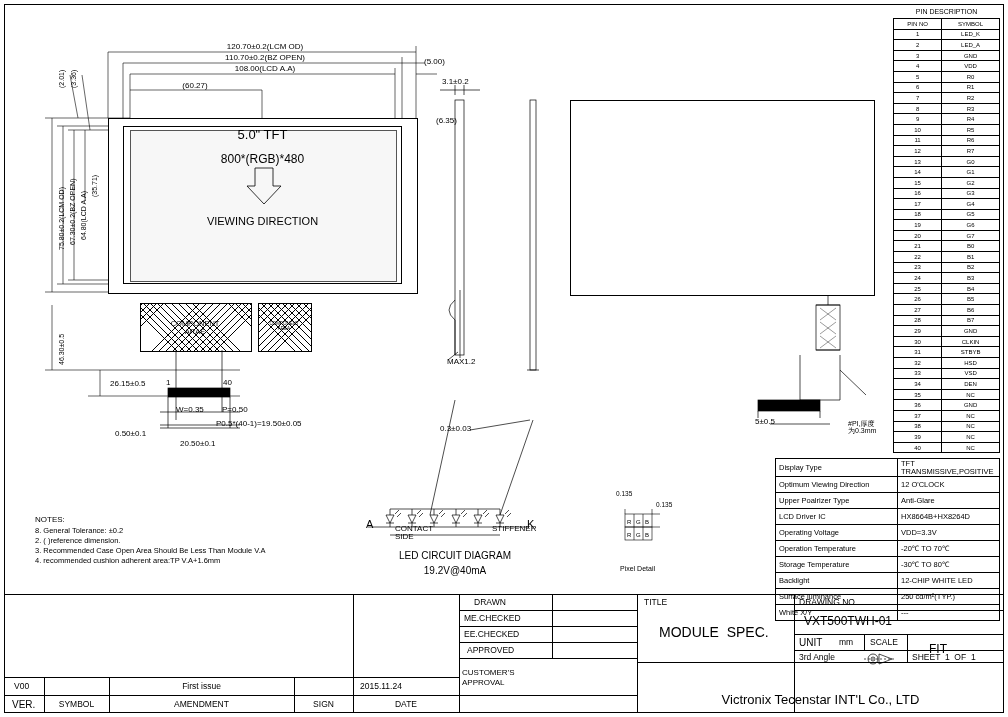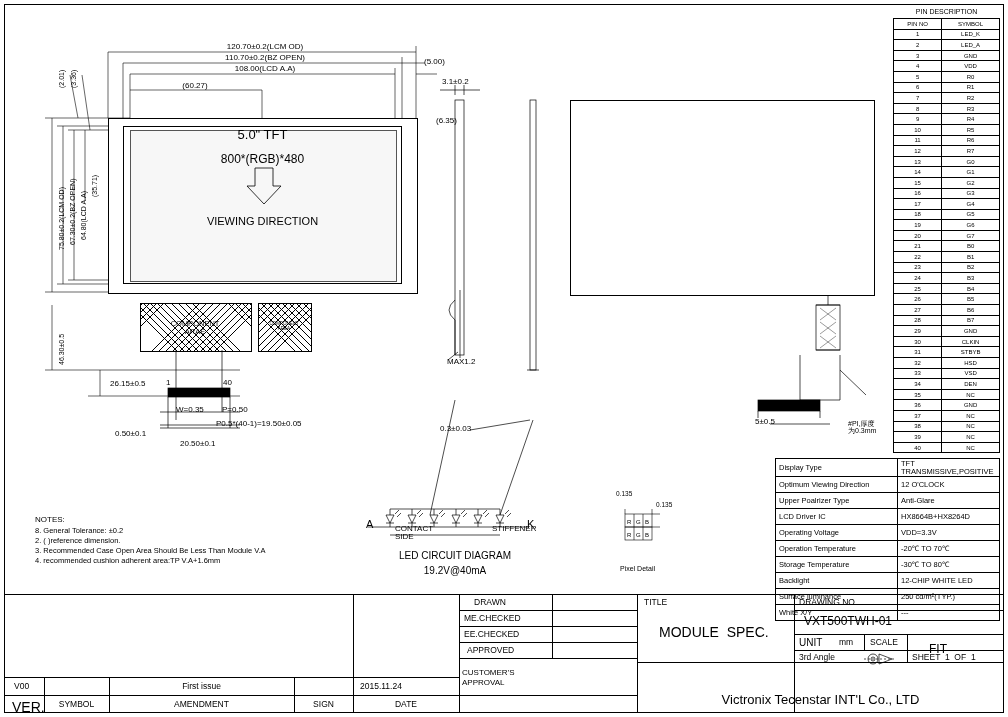--- a/index.html
+++ b/index.html
@@ -540,20 +540,20 @@
 
     <div class="ln hl" style="left:0;top:83px;width:455px;"></div>
     <div class="ln hl" style="left:0;top:101px;width:633px;"></div>
     <div class="ln vl" style="left:40px;top:83px;height:36px;"></div>
     <div class="ln vl" style="left:105px;top:83px;height:36px;"></div>
     <div class="ln vl" style="left:290px;top:83px;height:36px;"></div>
     <div class="ln vl" style="left:349px;top:83px;height:36px;"></div>
     <div class="tx" style="left:10px;top:88px;font-size:8.5px;">V00</div>
     <div class="tx c" style="left:105px;top:88px;width:185px;font-size:8.5px;">First issue</div>
     <div class="tx" style="left:356px;top:88px;font-size:8.5px;">2015.11.24</div>
-    <div class="tx" style="left:8px;top:106px;font-size:14px;">VER.</div>
+    <div class="tx" style="left:8px;top:106px;font-size:10px;">VER.</div>
     <div class="tx c" style="left:40px;top:106px;width:65px;font-size:8.5px;">SYMBOL</div>
     <div class="tx c" style="left:105px;top:106px;width:185px;font-size:8.5px;">AMENDMENT</div>
     <div class="tx c" style="left:290px;top:106px;width:59px;font-size:8.5px;">SIGN</div>
     <div class="tx c" style="left:349px;top:106px;width:106px;font-size:8.5px;">DATE</div>
   </div>
 
 </div>
 
 </body></html>

